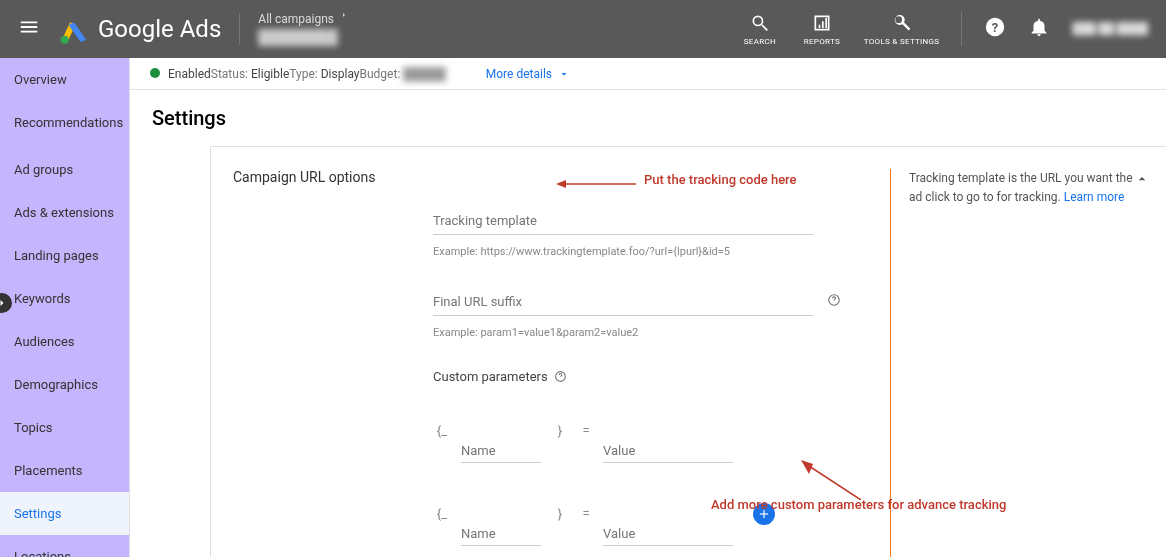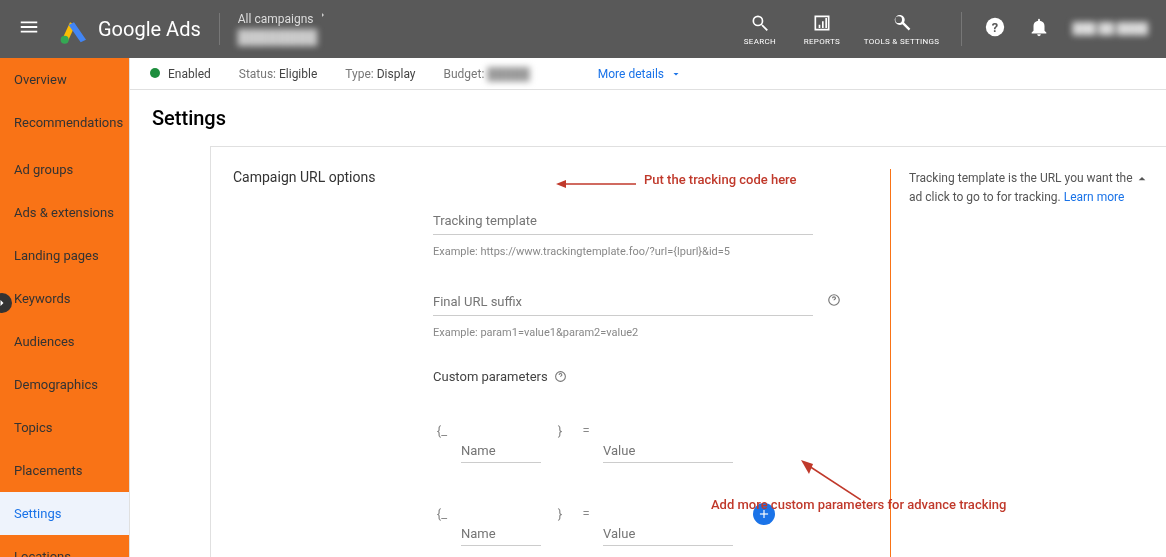--- a/index.html
+++ b/index.html
@@ -1,43 +1,43 @@
 <!DOCTYPE html>
 <html><head>
   <meta charset="utf-8">
   <style>
     * { margin:0; padding:0; box-sizing:border-box; font-family:"Roboto",Arial,sans-serif; }
     body { width:1166px; height:557px; overflow:hidden; background:#fff; position:relative; }
     .header { height:58px; background:#595959; display:flex; align-items:center; color:#fff; padding:0 18px; }
     .menu-icon { cursor:pointer; }
     .logo-wrap { display:flex; align-items:center; margin-left:18px; }
     .logo-svg { width:32px; height:32px; }
-    .logo-text { font-size:20px; margin-left:8px; font-weight:400; }
+    .logo-text { font-size:24px; margin-left:8px; font-weight:400; }
     .divider-v { width:1px; height:32px; background:#777; margin:0 18px; }
     .crumbs { font-size:12px; color:#ddd; line-height:1.4; }
     .crumbs .row1 { display:flex; align-items:flex-start; gap:6px; }
     .blurred { filter:blur(3px); color:#ccc; font-size:14px; }
     .header-right { margin-left:auto; display:flex; align-items:center; gap:22px; }
     .tool { display:flex; flex-direction:column; align-items:center; font-size:8px; letter-spacing:.3px; cursor:pointer; min-width:40px; }
     .tool svg { width:20px; height:20px; margin-bottom:4px; }
     .icon-btn svg { width:22px; height:22px; }
     .icon-btn { cursor:pointer; }
     .hdr-sep { width:1px; height:34px; background:#777; }
     .acct { filter:blur(3px); font-size:11px; line-height:1.4; text-align:right; color:#ddd; }
 
     .main { display:flex; height:499px; }
-    .sidebar { width:130px; background:#f97316; border-right:1px solid #e0e0e0; flex-shrink:0; position:relative; }
+    .sidebar { width:130px; background:#c4b5fd; border-right:1px solid #e0e0e0; flex-shrink:0; position:relative; }
     .nav-item { font-size:13px; padding:14px 14px; color:#333; cursor:pointer; }
     .nav-item.small-gap { padding-top:18px; }
     .nav-item.selected { color:#1a73e8; background:#eef3fc; }
     .chev-exp { position:absolute; left:-8px; top:235px; width:20px; height:20px; background:#333; border-radius:50%; display:flex; align-items:center; justify-content:center; cursor:pointer; }
     .chev-exp svg { width:12px; height:12px; }
 
     .content { flex:1; display:flex; flex-direction:column; }
-    .status-bar { height:32px; border-bottom:1px solid #e0e0e0; display:flex; align-items:center; padding:11px 20px; font-size:12px; color:#444; gap:28px; }
+    .status-bar { height:32px; border-bottom:1px solid #e0e0e0; display:flex; align-items:center; padding:11px 20px; font-size:12px; color:#444; }
     .status-dot { width:10px; height:10px; border-radius:50%; background:#1e8e3e; display:inline-block; margin-right:8px; }
     .status-label { color:#777; }
     .blur-budget { filter:blur(3px); color:#999; }
     .more-details { color:#1a73e8; display:flex; align-items:center; gap:6px; cursor:pointer; margin-left:40px; }
 
     .page-title { font-size:20px; font-weight:500; padding:16px 22px; }
     .panel { margin:0 0 0 80px; border:1px solid #e0e0e0; border-right:none; flex:1; display:flex; padding:22px 0 22px 22px; position:relative; background:#fff;gap:11px; }
     .panel-left { flex:1; }
     .section-title { font-size:14px; color:#333; margin-bottom:22px; }
     .field-block { margin-left:200px; max-width:380px; }

